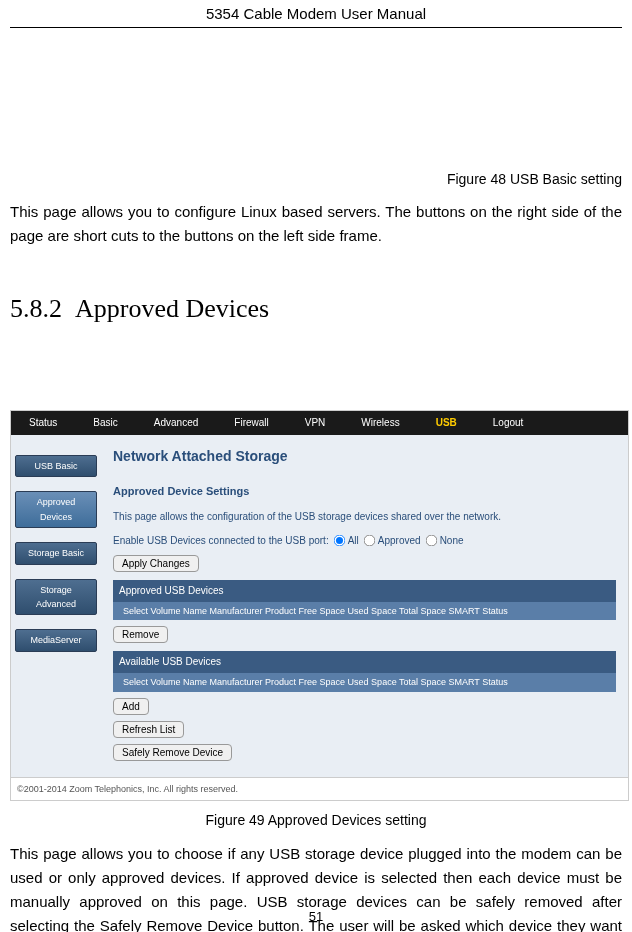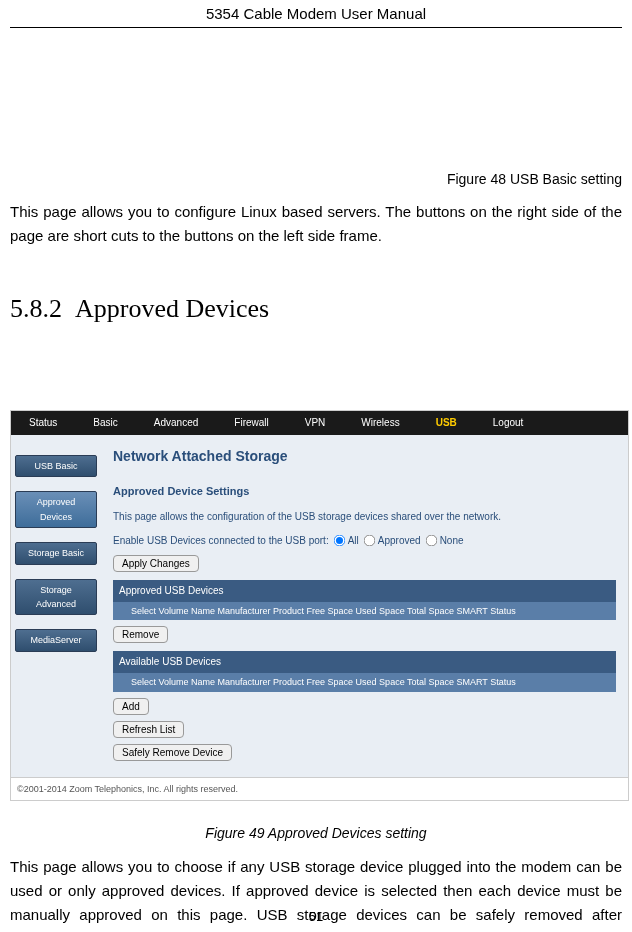--- a/index.html
+++ b/index.html
@@ -23,23 +23,22 @@
       text-align: justify;
       line-height: 1.6;
     }
     .fig-caption {
       text-align: right;
       margin: 140px 0 10px 0;
       font-size: 14px;
     }
     .fig-caption2 {
       text-align: center;
-      margin: 21px 0 10px 0;
+      margin: 8px 0 10px 0;
       font-size: 14px;
-      font-style: italic;
     }
     .para {
       margin: 6px 0;
     }
     .section-heading {
       font-family: "Times New Roman", serif;
       font-size: 26px;
       font-weight: normal;
       margin: 40px 0 12px 0;
     }
@@ -132,21 +131,21 @@
       background: #3a5b82;
       color: #fff;
       font-size: 10px;
       padding: 3px 6px;
       margin-top: 8px;
     }
     .tbl-sub {
       background: #5a7ea8;
       color: #fff;
       font-size: 9px;
-      padding: 2px 18px;
+      padding: 2px 10px;
     }
     .btn-row { margin: 6px 0; }
     .copyright {
       background: #fff;
       color: #555;
       font-size: 9px;
       padding: 4px 6px;
       border-top: 1px solid #ccc;
     }
     .page-num {

